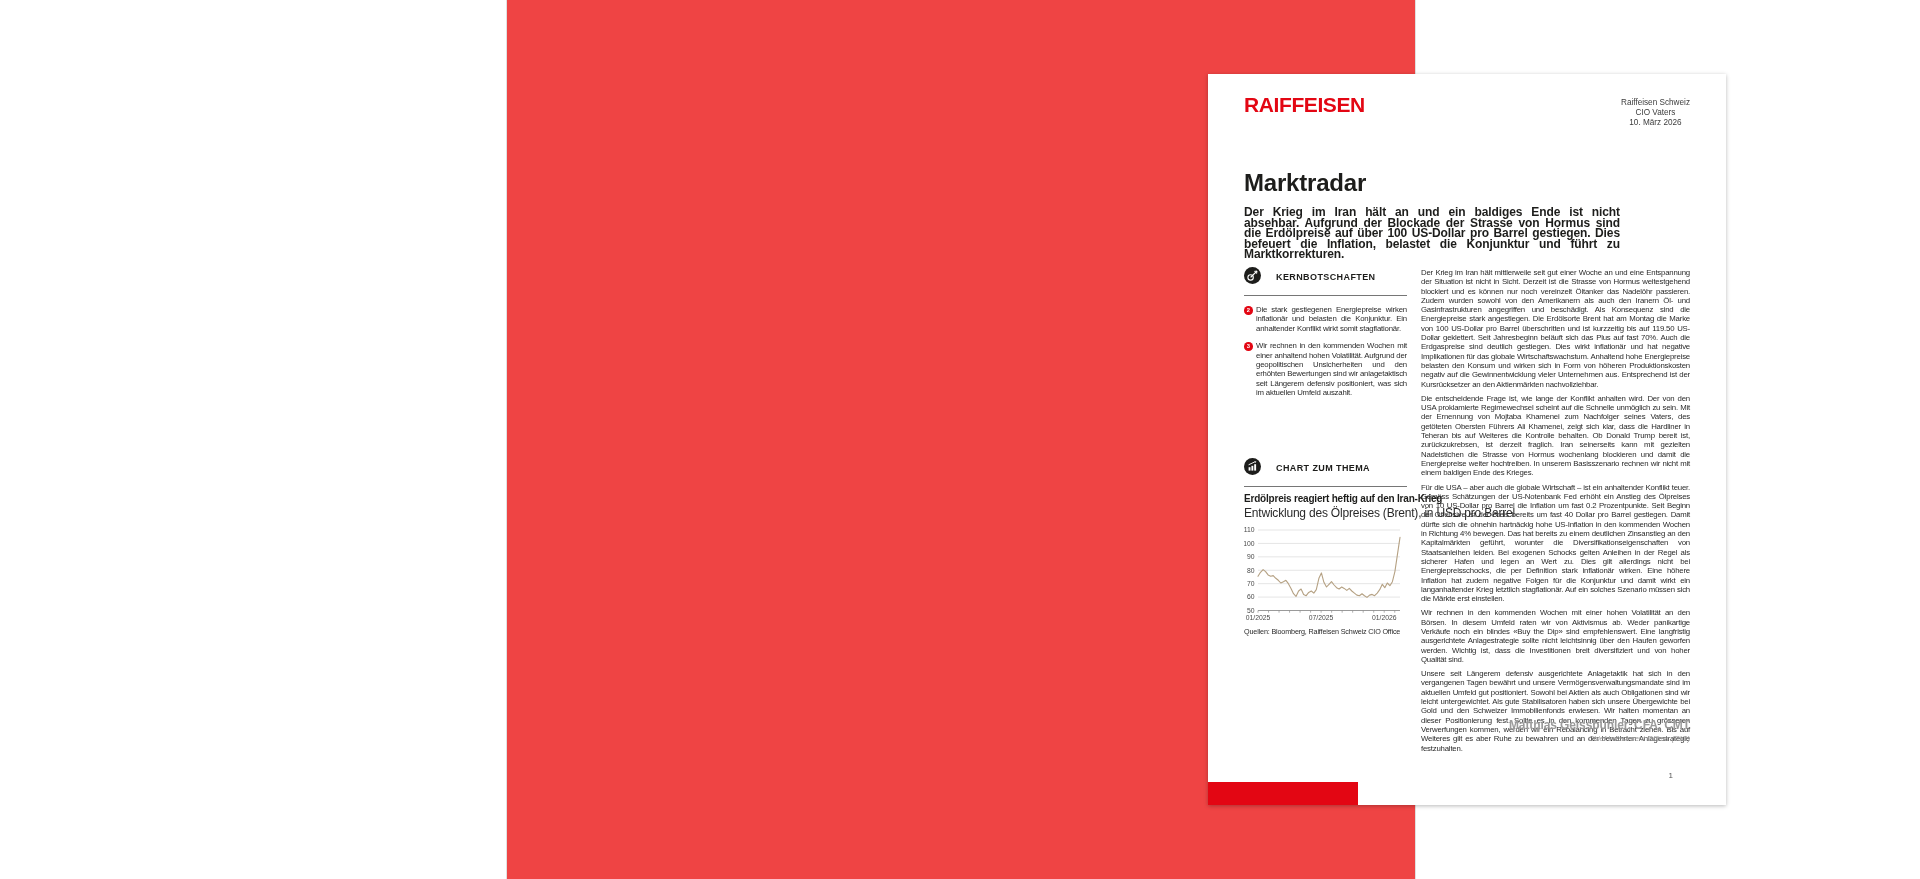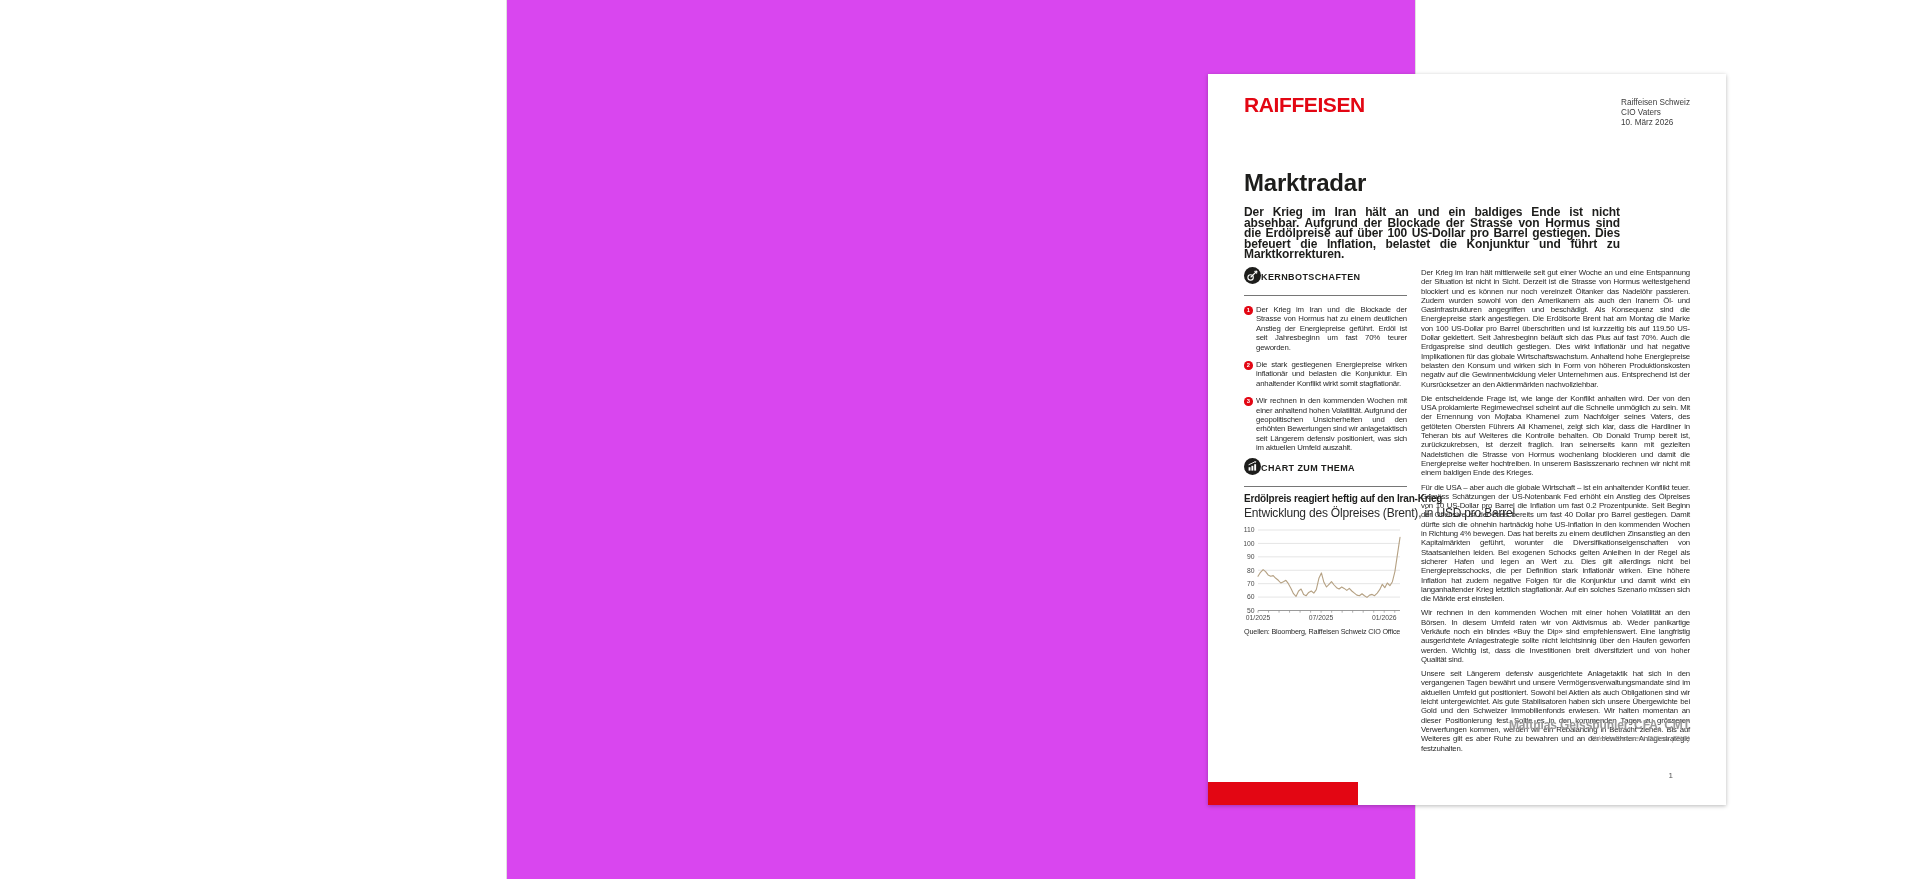--- a/index.html
+++ b/index.html
@@ -4,54 +4,54 @@
 <style>
   html,body{margin:0;padding:0;}
   body{
     width:1920px;height:879px;position:relative;overflow:hidden;
     background:#ffffff;
     font-family:"Liberation Sans","DejaVu Sans",sans-serif;
     -webkit-font-smoothing:antialiased;
   }
   .canvas{
     position:absolute;left:506px;top:0;width:908px;height:879px;
-    background:#d946ef;border-left:1px solid #e0e0e0;border-right:1px solid #e0e0e0;
+    background:#ef4444;border-left:1px solid #e0e0e0;border-right:1px solid #e0e0e0;
   }
   .page{
     position:absolute;left:701px;top:74px;width:518px;height:731px;
     background:#ffffff;
     box-shadow:0 1px 4px rgba(0,0,0,0.28);
   }
   .logo{
     position:absolute;left:36px;top:20px;
     font-size:21px;font-weight:bold;letter-spacing:-0.4px;color:#e30613;
     line-height:22px;
   }
   .header-right{
-    position:absolute;right:36px;top:24px;text-align:left;
+    position:absolute;right:36px;top:24px;text-align:center;
     font-size:8.2px;line-height:10.2px;color:#3c3c3c;
   }
   .doc-title{
     position:absolute;left:36px;top:95px;
     font-size:24px;font-weight:bold;color:#1d1d1b;letter-spacing:-0.2px;
   }
   .lead{
     position:absolute;left:36px;top:133px;width:376px;
     font-size:12px;line-height:10.5px;font-weight:bold;color:#1d1d1b;
     text-align:justify;letter-spacing:-0.1px;word-spacing:1px;
   }
   .col-left{position:absolute;left:36px;top:194px;width:163px;}
   .chart-section{position:absolute;left:36px;top:385px;width:163px;}
   .col-right{
     position:absolute;left:213px;top:194px;width:269px;
     font-size:7.8px;line-height:9.3px;color:#2a2a2a;text-align:justify;
     letter-spacing:-0.2px;hyphens:auto;-webkit-hyphens:auto;
   }
   .col-right p{margin:0 0 5px 0;}
-  .section-head{display:flex;align-items:center;gap:0;height:18px;}
+  .section-head{display:flex;align-items:center;gap:15px;height:18px;}
   .section-head .label{
     font-size:9px;font-weight:bold;color:#1d1d1b;letter-spacing:0.4px;
   }
   .section-rule{border:none;border-top:1px solid #767676;margin:9px 0 0 0;}
   ul.key-list{list-style:none;margin:9px 0 0 0;padding:0;}
   ul.key-list li{
     position:relative;padding-left:12px;margin-bottom:8px;
     font-size:7.8px;line-height:9.4px;color:#2a2a2a;text-align:justify;
     letter-spacing:-0.2px;hyphens:auto;-webkit-hyphens:auto;
   }
@@ -114,24 +114,20 @@
             <circle cx="6.6" cy="10.4" r="2.7" fill="none" stroke="#ffffff" stroke-width="1.1"></circle>
             <line x1="12.9" y1="4.1" x2="6.6" y2="10.4" stroke="#ffffff" stroke-width="1.3"></line>
             <line x1="12.9" y1="4.1" x2="10.3" y2="4.4" stroke="#ffffff" stroke-width="1"></line>
             <line x1="12.9" y1="4.1" x2="12.6" y2="6.7" stroke="#ffffff" stroke-width="1"></line>
           </svg>
         </span>
         <span class="label">KERNBOTSCHAFTEN</span>
       </div>
       <hr class="section-rule">
       <ul class="key-list">
-        <li>
-          <span class="num-badge">1</span>
-          <span>Der Krieg im Iran und die Blockade der Strasse von Hormus hat zu einem deutlichen Anstieg der Energiepreise geführt. Erdöl ist seit Jahresbeginn um fast 70% teurer geworden.</span>
-        </li>
         <li>
           <span class="num-badge">2</span>
           <span>Die stark gestiegenen Energiepreise wirken inflationär und belasten die Konjunktur. Ein anhaltender Konflikt wirkt somit stagflationär.</span>
         </li>
         <li>
           <span class="num-badge">3</span>
           <span>Wir rechnen in den kommenden Wochen mit einer anhaltend hohen Volatilität. Aufgrund der geopolitischen Unsicherheiten und den erhöhten Bewertungen sind wir anlagetaktisch seit Längerem defensiv positioniert, was sich im aktuellen Umfeld auszahlt.</span>
         </li>
       </ul>
     </div>

